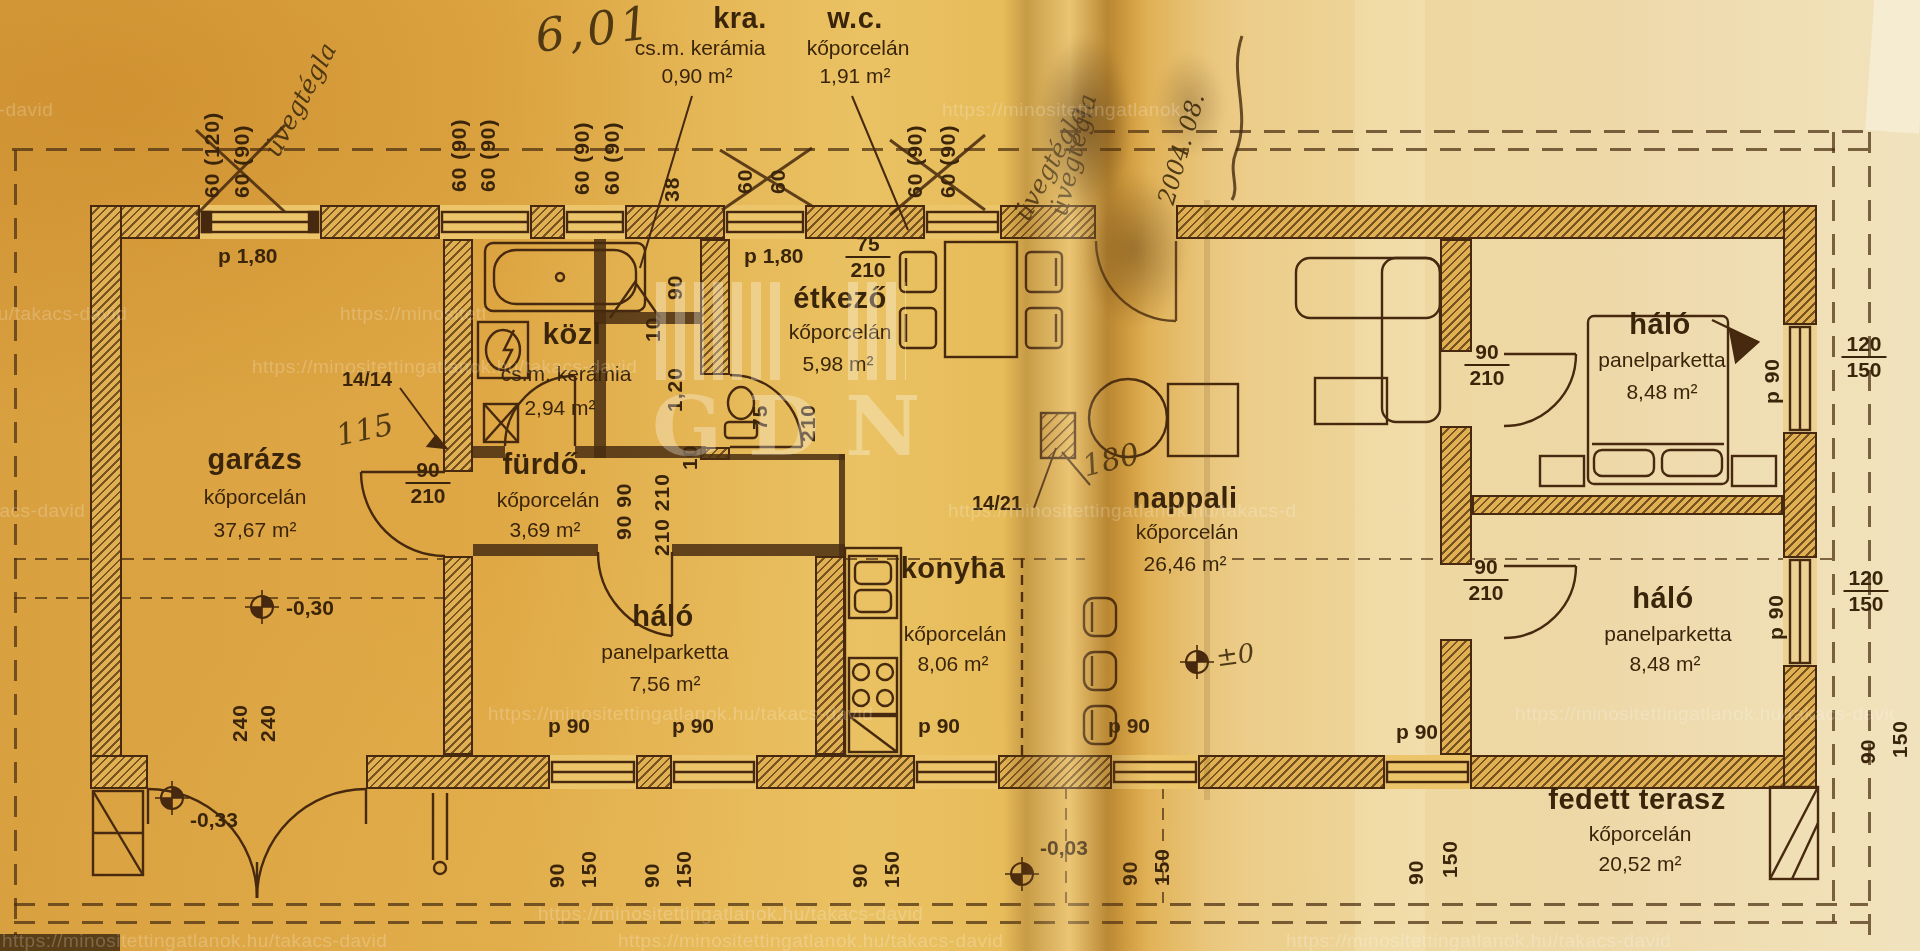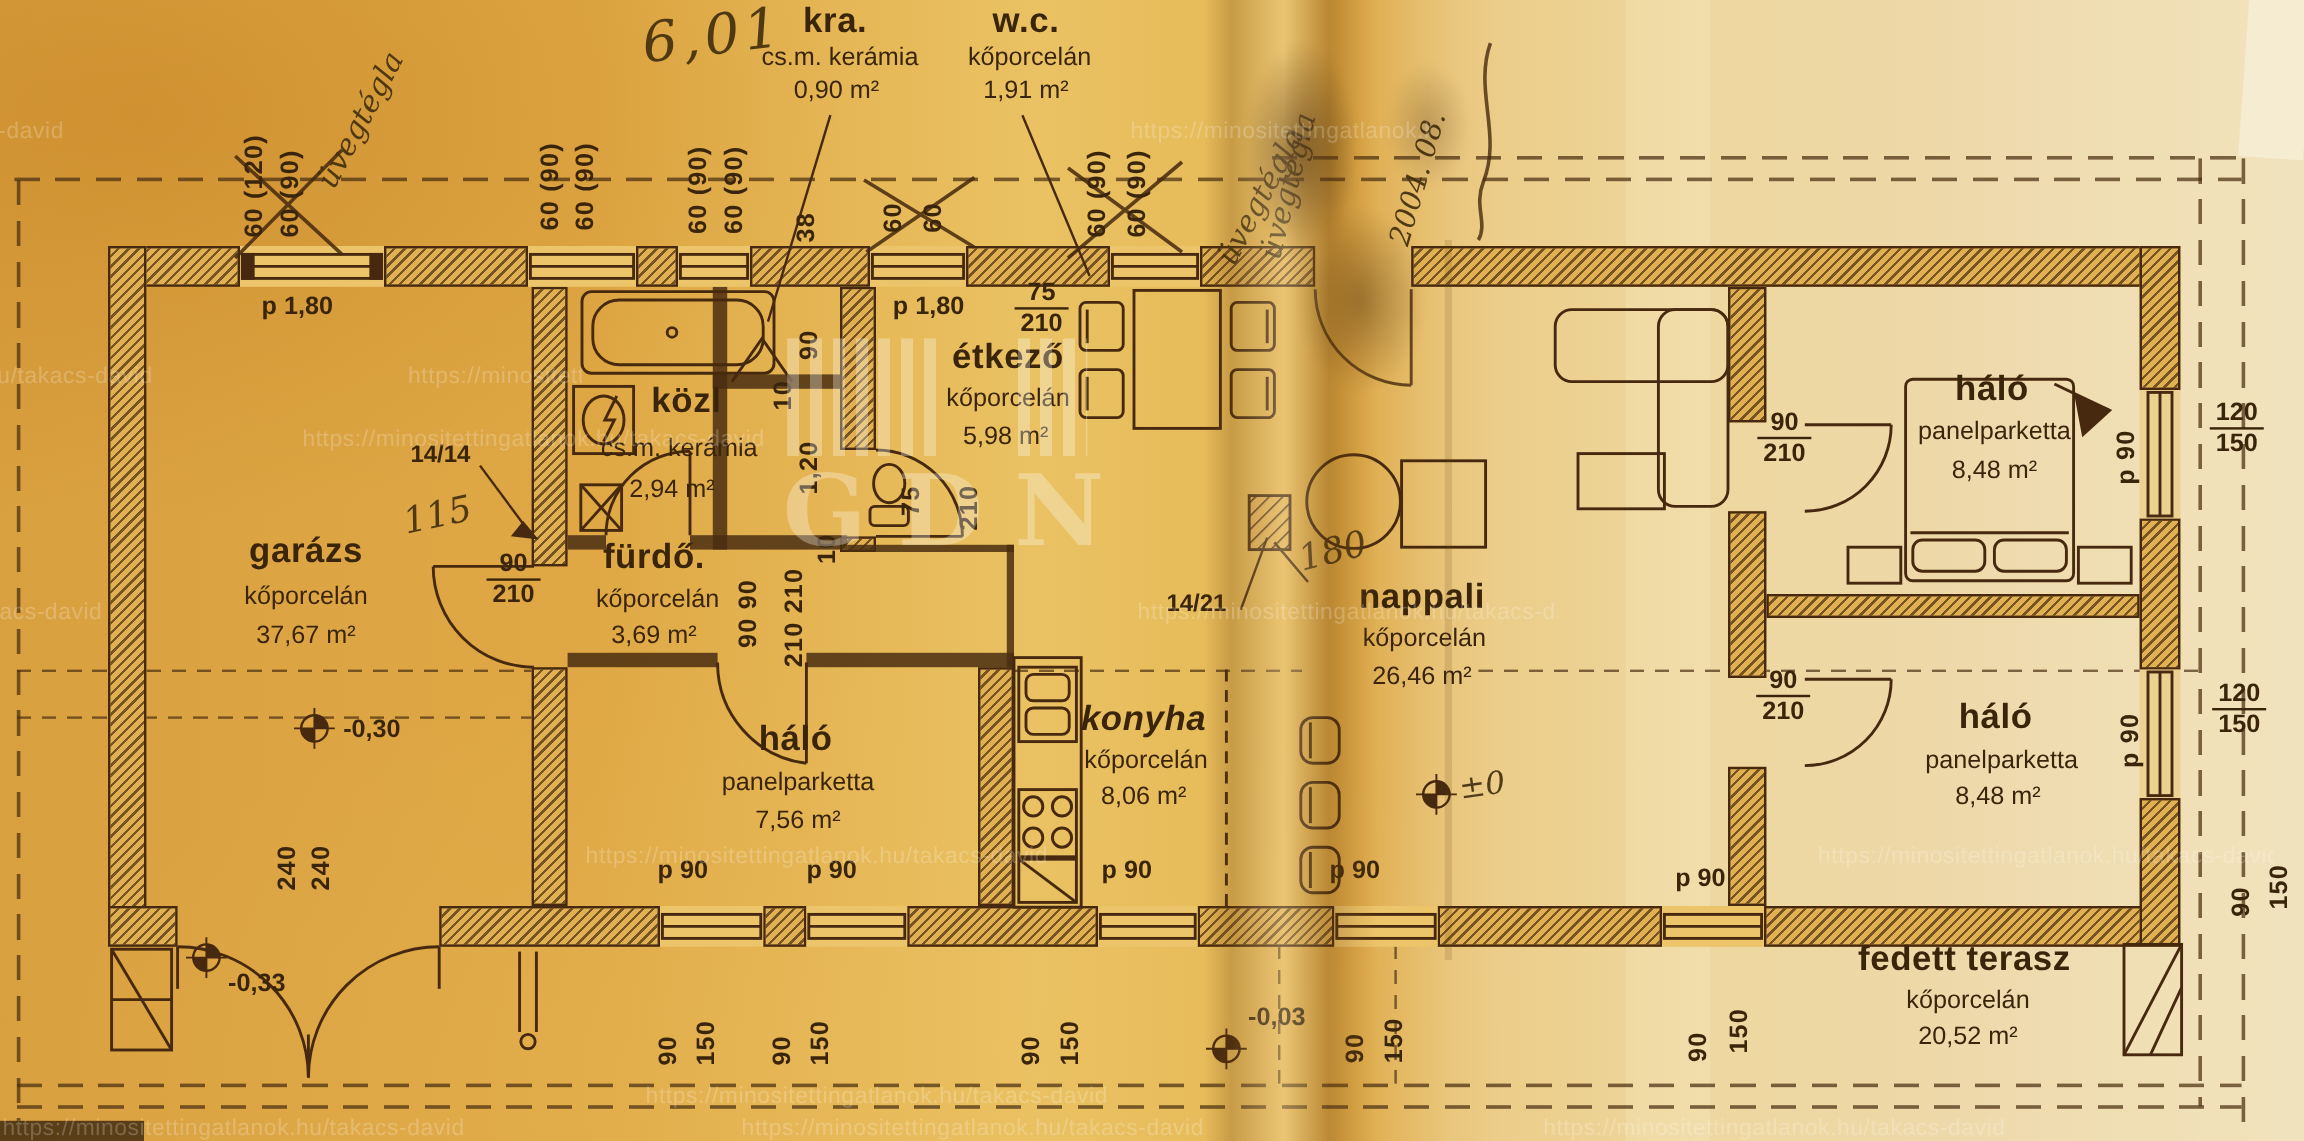--- a/index.html
+++ b/index.html
@@ -385,37 +385,37 @@
   <div class="lbl rsub" style="left:255px;top:518px;">37,67 m²</div>
 
   <div class="lbl rname" style="left:572px;top:318px;">közl</div>
   <div class="lbl rsub" style="left:566px;top:362px;">cs.m. kerámia</div>
   <div class="lbl rsub" style="left:560px;top:396px;">2,94 m²</div>
 
   <div class="lbl rname" style="left:545px;top:448px;">fürdő.</div>
   <div class="lbl rsub" style="left:548px;top:488px;">kőporcelán</div>
   <div class="lbl rsub" style="left:545px;top:518px;">3,69 m²</div>
 
-  <div class="lbl rname" style="left:696px;top:2px;">kra.</div>
+  <div class="lbl rname" style="left:740px;top:2px;">kra.</div>
   <div class="lbl rsub" style="left:700px;top:36px;">cs.m. kerámia</div>
   <div class="lbl rsub" style="left:697px;top:64px;">0,90 m²</div>
 
   <div class="lbl rname" style="left:855px;top:2px;">w.c.</div>
   <div class="lbl rsub" style="left:858px;top:36px;">kőporcelán</div>
   <div class="lbl rsub" style="left:855px;top:64px;">1,91 m²</div>
 
   <div class="lbl rname" style="left:840px;top:282px;">étkező</div>
   <div class="lbl rsub" style="left:840px;top:320px;">kőporcelán</div>
   <div class="lbl rsub" style="left:838px;top:352px;">5,98 m²</div>
 
   <div class="lbl rname" style="left:1185px;top:482px;">nappali</div>
   <div class="lbl rsub" style="left:1187px;top:520px;">kőporcelán</div>
   <div class="lbl rsub" style="left:1185px;top:552px;">26,46 m²</div>
 
-  <div class="lbl rname" style="left:953px;top:583px;font-style:italic;">konyha</div>
+  <div class="lbl rname" style="left:953px;top:552px;">konyha</div>
   <div class="lbl rsub" style="left:955px;top:622px;">kőporcelán</div>
   <div class="lbl rsub" style="left:953px;top:652px;">8,06 m²</div>
 
   <div class="lbl rname" style="left:663px;top:600px;">háló</div>
   <div class="lbl rsub" style="left:665px;top:640px;">panelparketta</div>
   <div class="lbl rsub" style="left:665px;top:672px;">7,56 m²</div>
 
   <div class="lbl rname" style="left:1660px;top:308px;">háló</div>
   <div class="lbl rsub" style="left:1662px;top:348px;">panelparketta</div>
   <div class="lbl rsub" style="left:1662px;top:380px;">8,48 m²</div>

